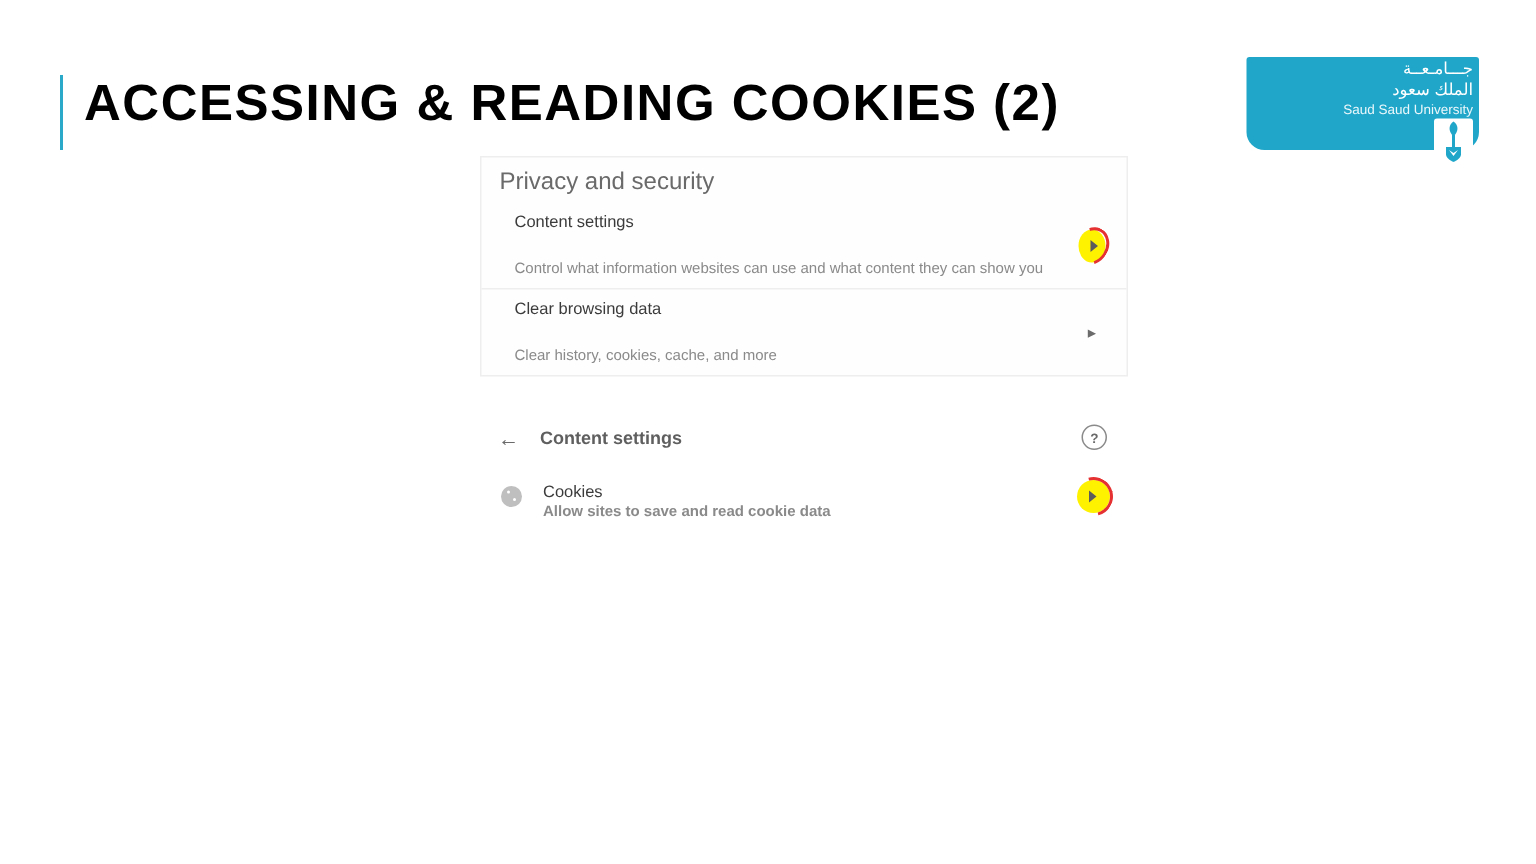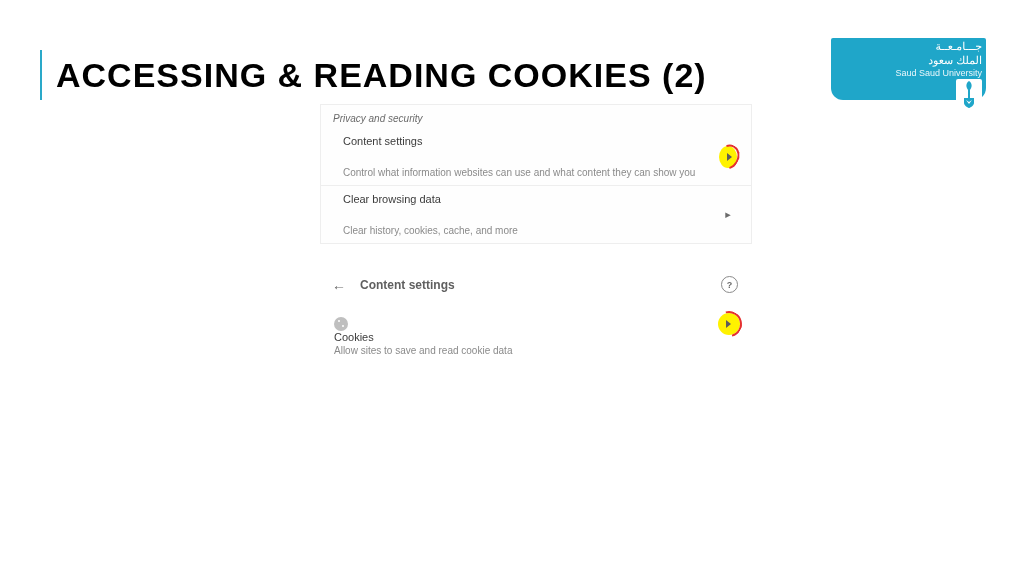--- a/index.html
+++ b/index.html
@@ -1,57 +1,57 @@
 <!DOCTYPE html>
 <html><head>
 <meta charset="utf-8">
 <style>
   html,body{margin:0;padding:0;width:1024px;height:576px;background:#fff;font-family:"Segoe UI",Arial,Helvetica,sans-serif;color:#222;}
   .slide{position:relative;width:1024px;height:576px;box-sizing:border-box;padding:50px 40px 30px 40px;}
   
-  .title-wrap{display:flex;align-items:center;}
+  .title-wrap{display:flex;align-items:flex-start;}
   .title-accent{width:2px;height:50px;background:#2aa9c9;margin-right:14px;}
   .title{font-family:Arial,Helvetica,sans-serif;font-size:34px;font-weight:900;letter-spacing:1px;text-transform:uppercase;color:#000;}
   
   .uni-badge{position:absolute;right:38px;top:38px;width:155px;height:62px;background:#1fa6c9;border-radius:2px 2px 12px 12px;display:flex;padding:2px 4px 2px 8px;box-sizing:border-box;flex-direction:column;}
   .uni-text{color:#fff;font-size:8px;line-height:1.25;direction:rtl;font-family:Arial;}
   .uni-text .ar{font-size:11px;display:block;letter-spacing:1px;}
   .uni-text .en{font-size:9px;display:block;color:#eaf7fb;}
   .uni-icon{width:26px;height:46px;background:#fff;border-radius:2px 2px 6px 2px;margin-left:auto;display:flex;align-items:center;justify-content:center;}
   .uni-icon svg{display:block;}
   
   .body{padding-left:20px;}
   .bullet{font-size:20px;color:#111;margin:6px 0 8px 0;font-family:"Segoe UI",Futura,Arial;font-weight:400;}
   .dash{font-weight:400;margin-right:4px;}
   
   .shot{margin:4px 0 26px 260px;width:430px;background:#fefefe;border:1px solid #eee;}
-  .shot .sec-title{font-size:10px;color:#6a6a6a;padding:8px 10px 4px 12px;font-style:italic;}
+  .shot .sec-title{font-size:16px;color:#6a6a6a;padding:8px 10px 4px 12px;}
   .row{position:relative;padding:7px 40px 7px 22px;}
   .row.sep{border-bottom:1px solid #eee;}
   .row .lbl{font-size:11px;color:#3b3b3b;}
   .row .sub{font-size:10px;color:#8a8a8a;margin-top:20px;}
   .row .arrow{position:absolute;right:14px;top:50%;transform:translateY(-50%);width:18px;height:18px;display:flex;align-items:center;justify-content:center;}
   .row .arrow.simple{color:#6b6b6b;font-size:11px;}
   
   .hi-arrow{position:relative;width:22px;height:22px;}
   .hi-arrow .yellow{position:absolute;inset:0;border-radius:50%;background:radial-gradient(circle at 40% 40%,#fff200 0%,#fff200 70%,#ffee00 100%);}
   .hi-arrow .red{position:absolute;inset:-2px;border:2px solid #e53131;border-left-color:transparent;border-bottom-color:transparent;border-radius:50%;transform:rotate(30deg);}
   .hi-arrow .tri{position:absolute;left:8px;top:7px;width:0;height:0;border-top:4px solid transparent;border-bottom:4px solid transparent;border-left:5px solid #5c5c5c;}
   
   .shot2{margin:20px 0 0 260px;width:430px;}
   .shot2 .hdr{display:flex;align-items:center;padding:6px 12px 14px 12px;color:#5f5f5f;font-size:12px;font-weight:600;}
   .shot2 .hdr .back{margin-right:14px;color:#6a6a6a;font-size:14px;}
   .shot2 .hdr .help{margin-left:auto;width:15px;height:15px;border:1.3px solid #8a8a8a;border-radius:50%;display:flex;align-items:center;justify-content:center;font-size:9px;color:#6a6a6a;}
-  .shot2 .row2{position:relative;display:flex;align-items:flex-start;padding:8px 40px 10px 14px;flex-direction:column;}
+  .shot2 .row2{position:relative;display:flex;align-items:flex-start;padding:8px 40px 10px 14px;}
   .shot2 .cookie-icon{width:14px;height:14px;border-radius:50%;background:#bfbfbf;margin-right:14px;margin-top:2px;position:relative;}
   .shot2 .cookie-icon::before,.shot2 .cookie-icon::after{content:"";position:absolute;width:2px;height:2px;background:#fff;border-radius:50%;}
   .shot2 .cookie-icon::before{left:4px;top:3px;}
   .shot2 .cookie-icon::after{left:8px;top:8px;}
   .shot2 .txt .lbl{font-size:11px;color:#3b3b3b;}
-  .shot2 .txt .sub{font-size:10px;color:#8a8a8a;margin-top:2px;}
+  .shot2 .txt .sub{font-size:10px;color:#8a8a8a;margin-top:2px;font-weight:bold;}
   .shot2 .arrow2{position:absolute;right:10px;top:6px;}
 </style>
 </head>
 <body>
 
 <div class="slide">
 
   <div class="uni-badge">
     <div class="uni-text">
       <span class="ar">جـــامـعــة</span>

